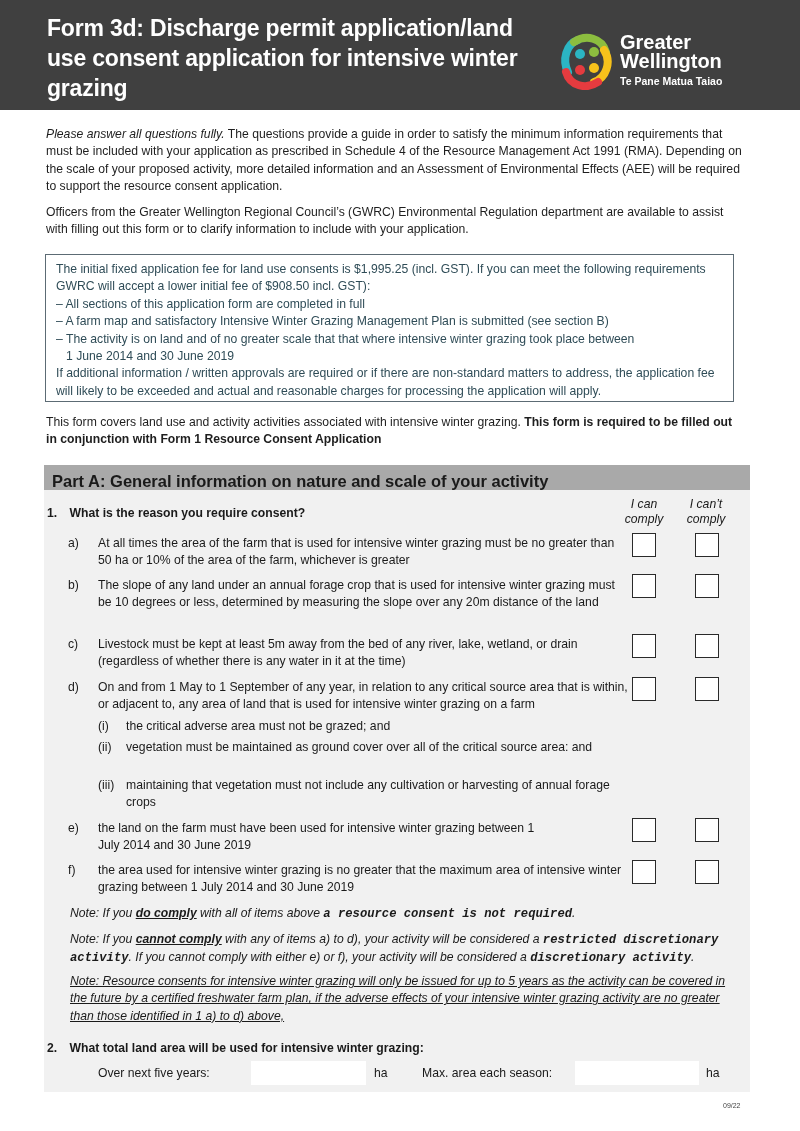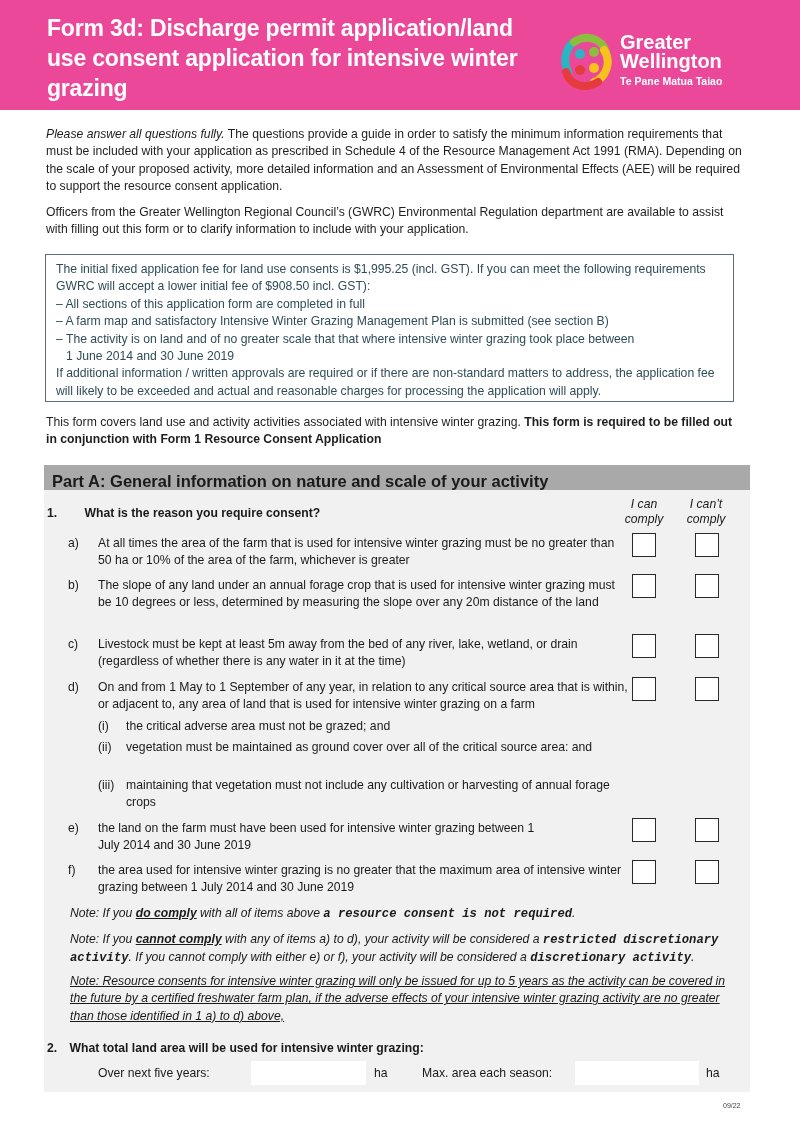--- a/index.html
+++ b/index.html
@@ -1,21 +1,21 @@
 <!DOCTYPE html>
 <html><head>
   <meta charset="utf-8">
   <style>
     * { box-sizing: border-box; margin: 0; padding: 0; }
     html, body { width: 800px; height: 1131px; background: #ffffff; overflow: hidden; }
     body { font-family: "Liberation Sans", sans-serif; color: #1a1a1a; position: relative; }
 
     .header {
       position: absolute; left: 0; top: 0; width: 800px; height: 110px;
-      background: #ec4899;
+      background: #404040;
     }
     .header-title {
       position: absolute; left: 47px; top: 13px; width: 510px;
       color: #ffffff; font-weight: bold; font-size: 23px; line-height: 30px;
       letter-spacing: -0.2px;
     }
     .logo { position: absolute; left: 558px; top: 30px; width: 190px; height: 64px; }
     .logo svg { position: absolute; left: 0; top: 2px; }
     .logo-line1, .logo-line2 {
       position: absolute; left: 62px; color: #fff; font-weight: bold; font-size: 20px; line-height: 20px;
@@ -120,21 +120,21 @@
 
 <div class="para p3">
   <span>This form covers land use and activity activities associated with intensive winter grazing. </span><b>This form is required to be filled out in conjunction with Form 1 Resource Consent Application</b>
 </div>
 
 <div class="partA-head">Part A: General information on nature and scale of your activity</div>
 <div class="partA-body"></div>
 
 <div class="q" style="left:47px; top:505px;">
   <span class="qnum">1.</span>
-  <span class="q-title" style="margin-left:24px;">What is the reason you require consent?</span>
+  <span class="q-title" style="margin-left:9px;">What is the reason you require consent?</span>
 </div>
 <div class="col-head" style="left:619px; top:497px;">
   <div>I can</div>
   <div>comply</div>
 </div>
 <div class="col-head" style="left:681px; top:497px;">
   <div>I can’t</div>
   <div>comply</div>
 </div>
 

